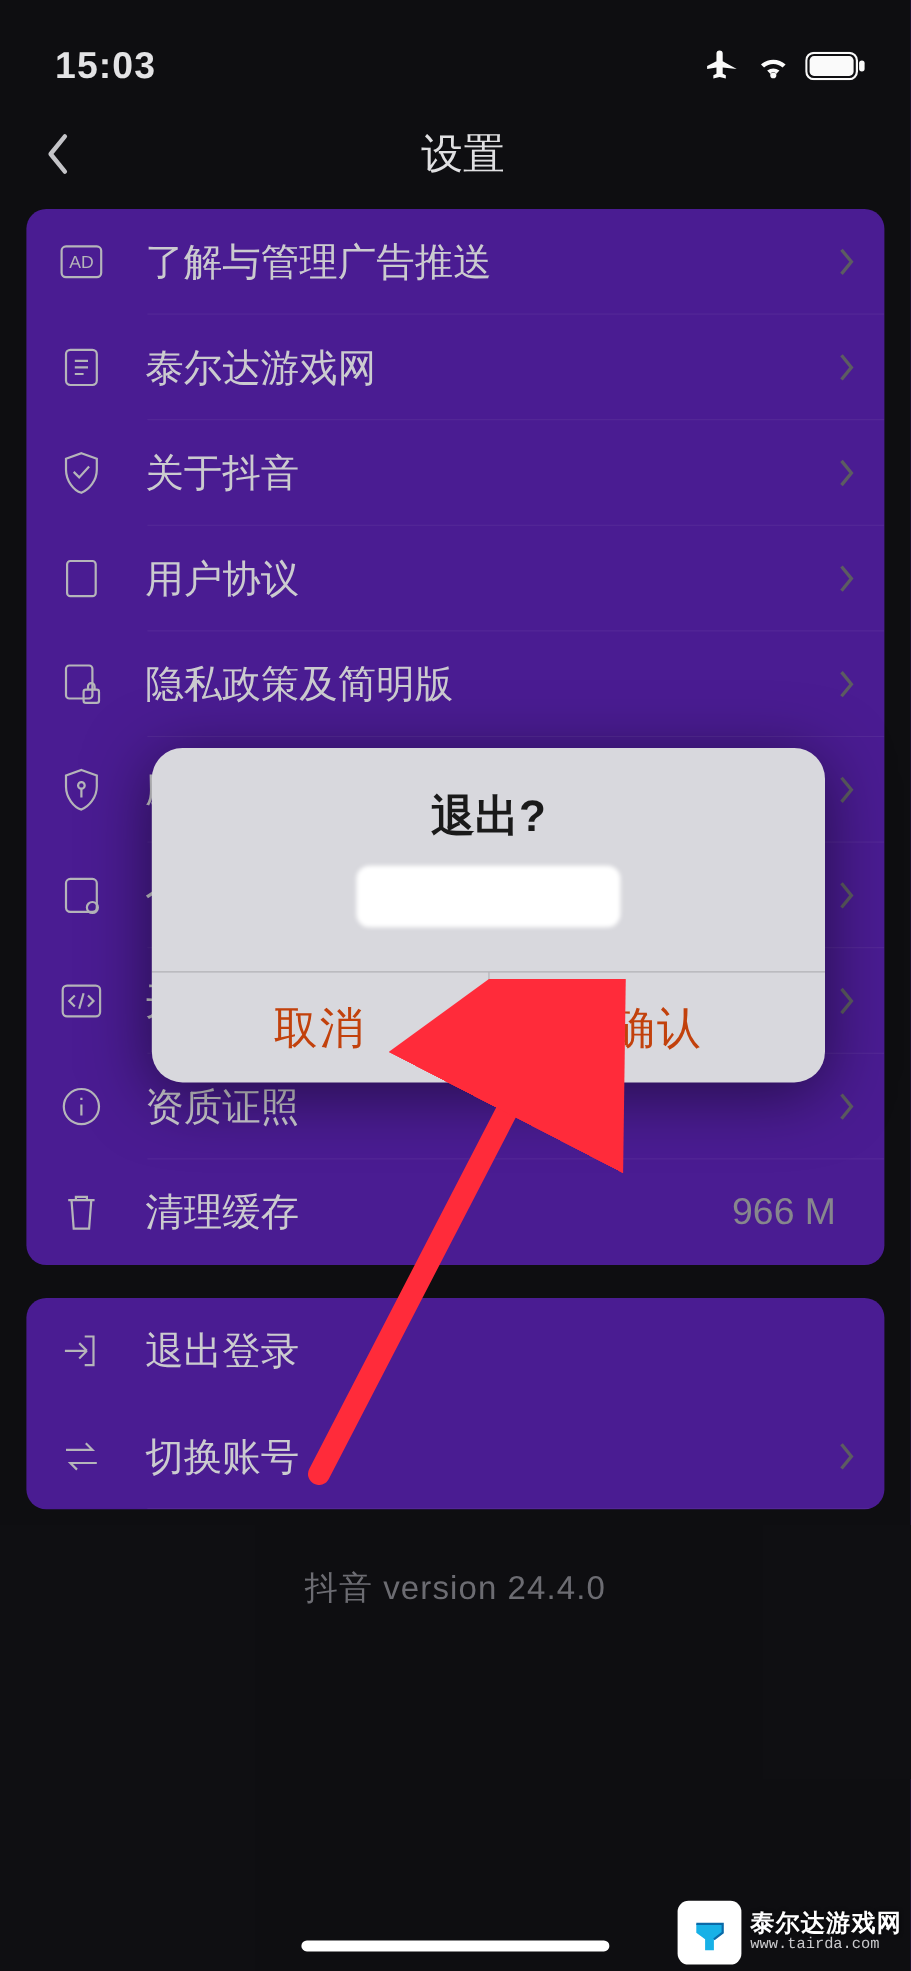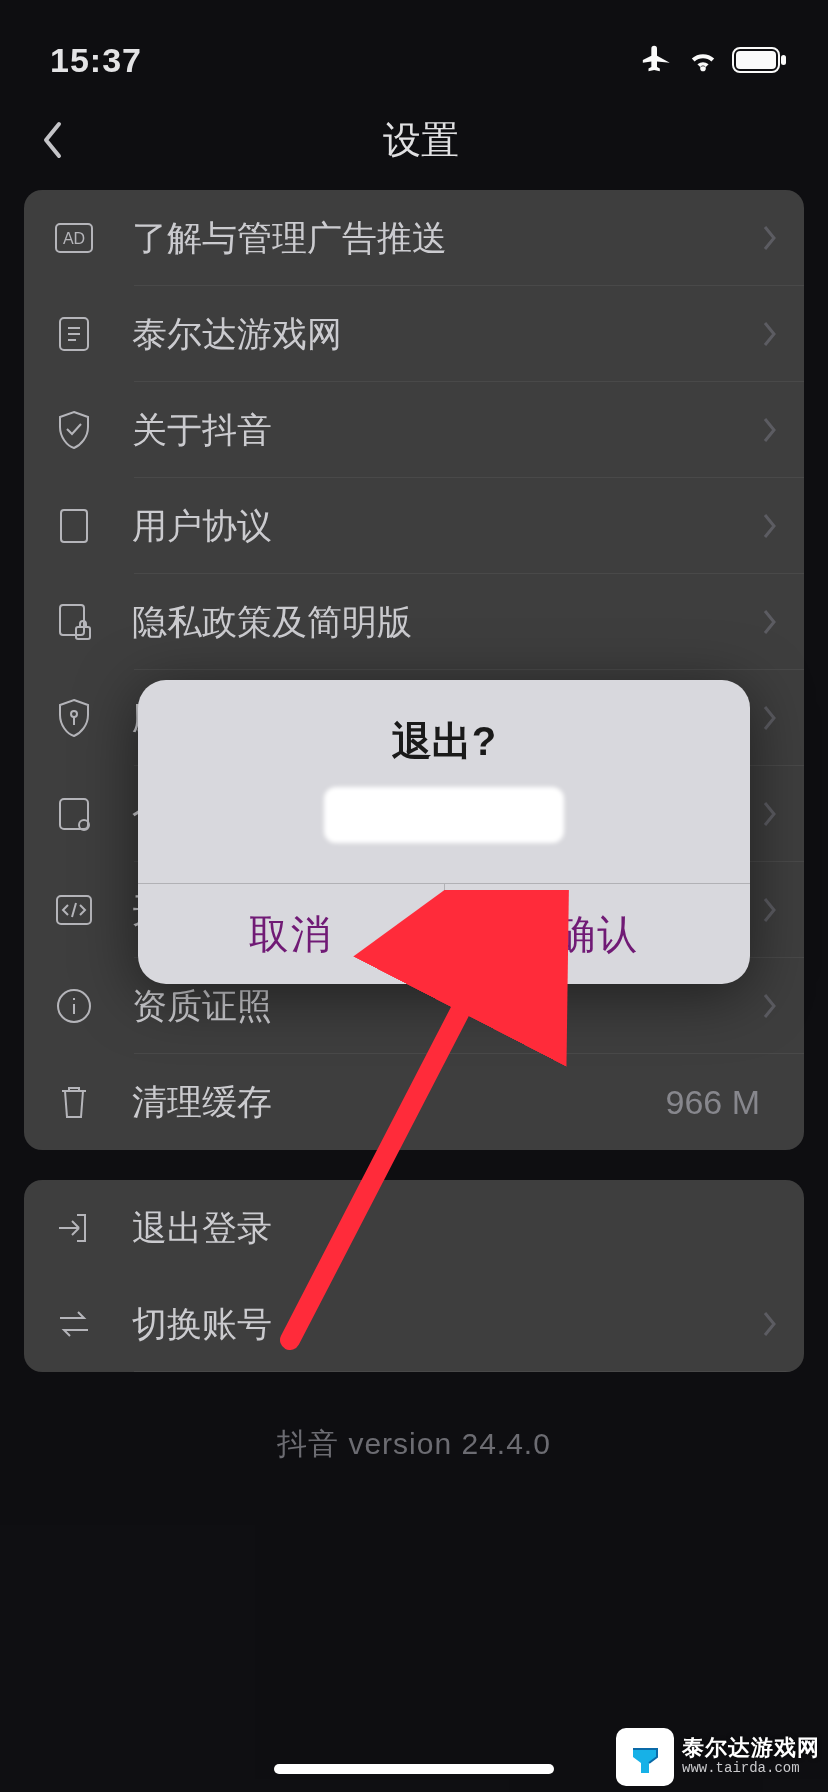--- a/index.html
+++ b/index.html
@@ -38,21 +38,21 @@
       top: 50%;
       transform: translateY(-50%);
       width: 44px; height: 44px;
       display: flex; align-items: center; justify-content: center;
     }
     .nav-title { font-size: 38px; font-weight: 500; color: #e5e5e7; margin-left: 14px; }
 
     
     .card {
       margin: 10px 24px 0 24px;
-      background: #404040;
+      background: #4c1d95;
       border-radius: 18px;
       overflow: hidden;
     }
     .row {
       display: flex;
       align-items: center;
       min-height: 96px;
       padding: 22px 26px;
       position: relative;
     }
@@ -134,21 +134,21 @@
     }
     .dialog-buttons {
       display: flex;
       border-top: 1px solid rgba(0,0,0,0.18);
     }
     .dialog-btn {
       flex: 1;
       height: 100px;
       display: flex; align-items: center; justify-content: center;
       font-size: 40px;
-      color: #701a75;
+      color: #c2410c;
       letter-spacing: 2px;
     }
     .dialog-btn + .dialog-btn { border-left: 1px solid rgba(0,0,0,0.18); }
 
     
     .arrow-annot {
       position: absolute;
       left: 270px; top: 890px;
       pointer-events: none;
     }
@@ -167,21 +167,21 @@
       display: flex; align-items: center; justify-content: center;
     }
     .wm-text { display: flex; flex-direction: column; line-height: 1.05; font-family: Liberation Mono, monospace; }
     .wm-text .cn { font-size: 22px; font-weight: 700; color: #fff; text-shadow: 0 0 4px rgba(0,0,0,.8); letter-spacing: 1px; }
     .wm-text .url { font-size: 14px; color: #c9c9cc; }
   </style>
 </head>
 <body>
 
 <div class="status-bar">
-  <div class="status-time">15:37</div>
+  <div class="status-time">15:03</div>
   <div class="status-right">
     <span>
       <svg width="34" height="34" viewBox="0 0 24 24">
           <path d="M21 14l-9-5V4a2 2 0 10-4 0v5l-6 3v2l6-1v4l-2 1v2l4-1 4 1v-2l-2-1v-4l9 1v-2z" fill="#fff"></path>
         </svg>
     </span>
     <span>
       <svg width="34" height="28" viewBox="0 0 24 20">
           <path d="M12 18a2 2 0 100-4 2 2 0 000 4zM4 9a12 12 0 0116 0l-2 2a9 9 0 00-12 0L4 9zm4 4a7 7 0 018 0l-2 2a4 4 0 00-4 0l-2-2z" fill="#fff"></path>
         </svg>

